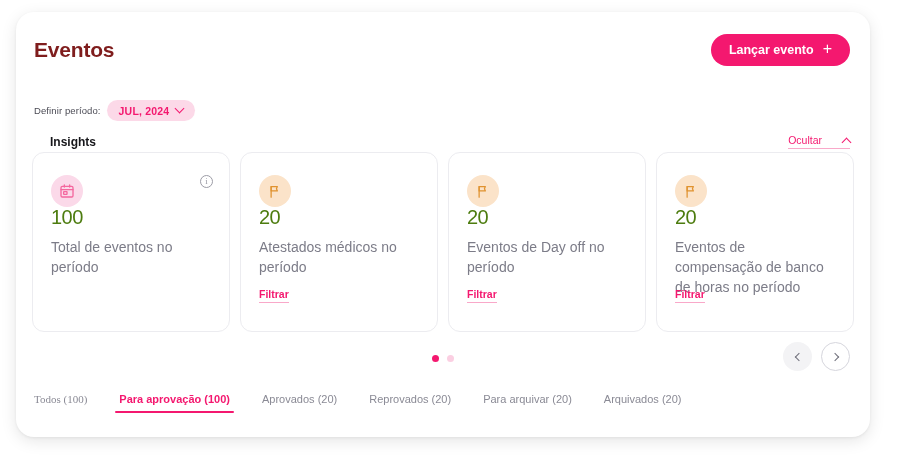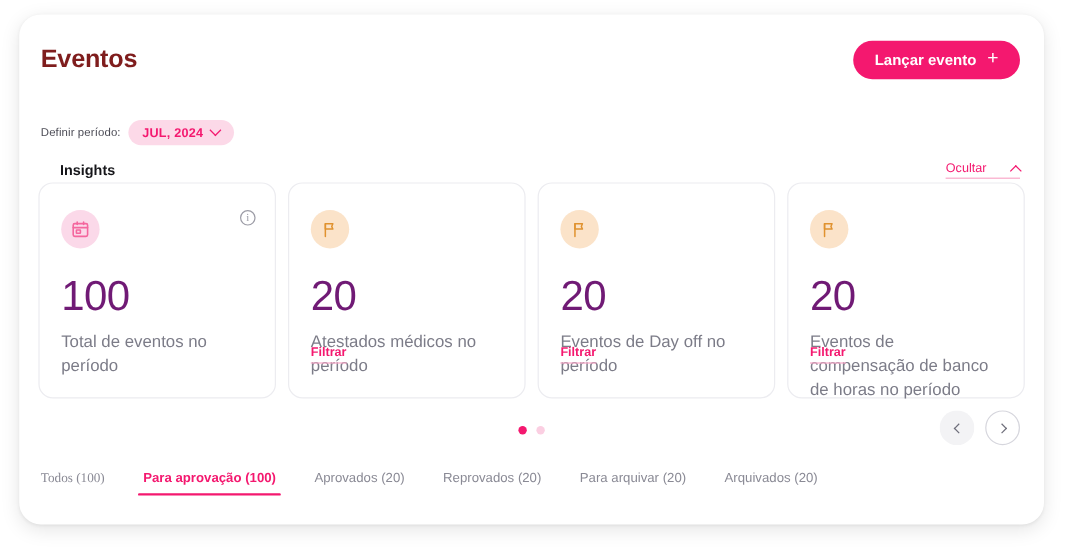--- a/index.html
+++ b/index.html
@@ -184,24 +184,23 @@
     align-items: center;
     justify-content: center;
     font-size: 9px;
     color: #9c9ca6;
     font-family: "Liberation Serif", serif;
     cursor: pointer;
     line-height: 1;
   }
 
   .stat-value {
-    margin-top: 22px;
-    font-size: 35px;
+    font-size: 20px;
     font-weight: normal;
-    color: #701a75;
+    color: #4d7c0f;
     letter-spacing: -0.5px;
     line-height: 1;
   }
   .stat-caption {
     margin-top: 11px;
     font-size: 14px;
     color: #7c7c88;
     line-height: 1.42;
     max-width: 172px;
   }

